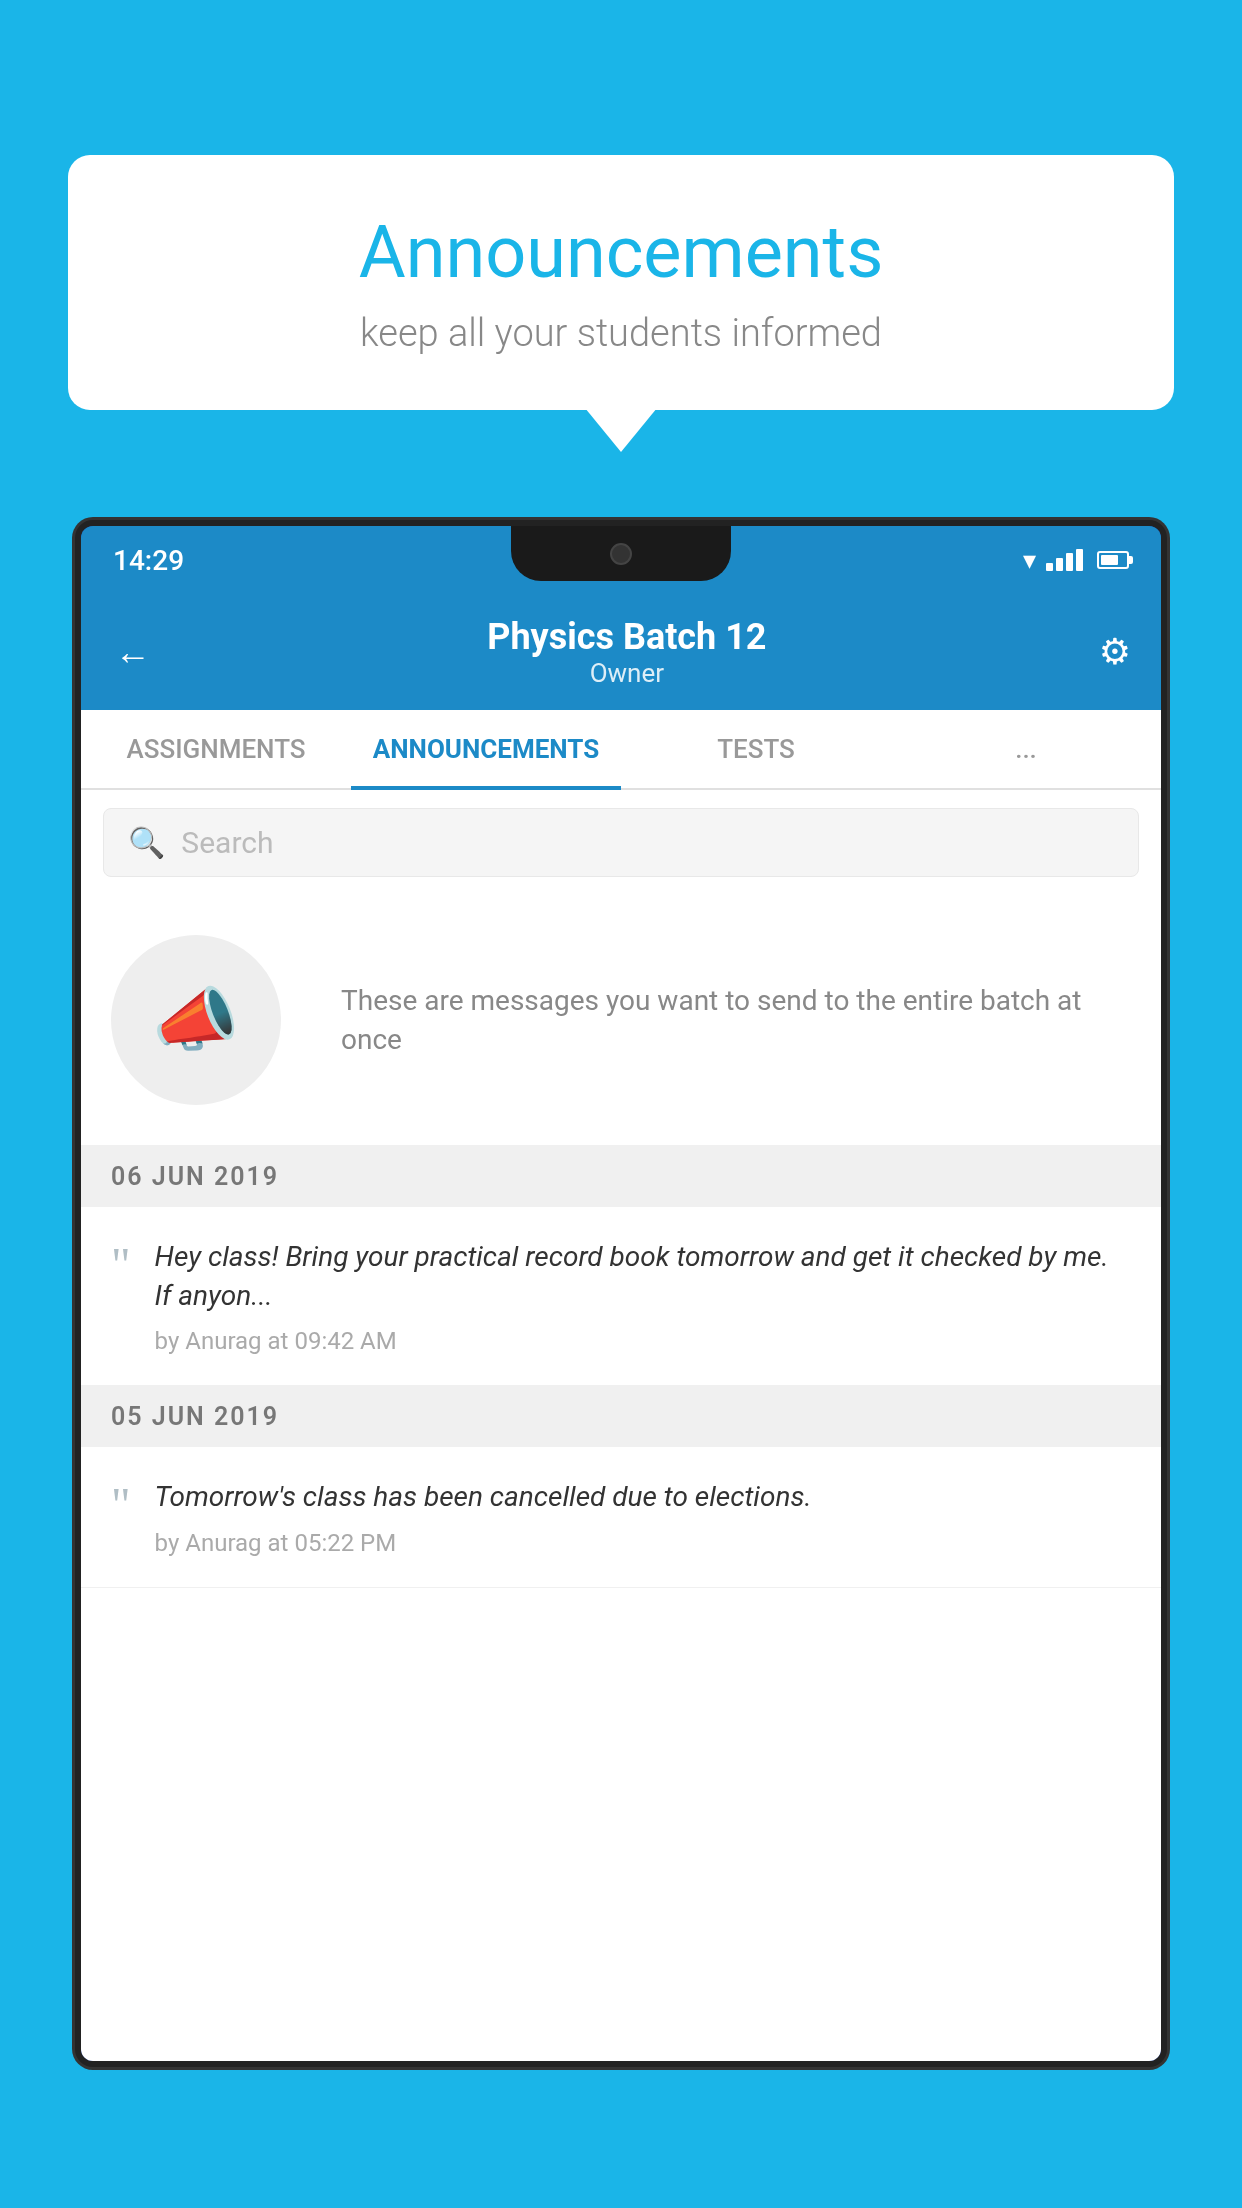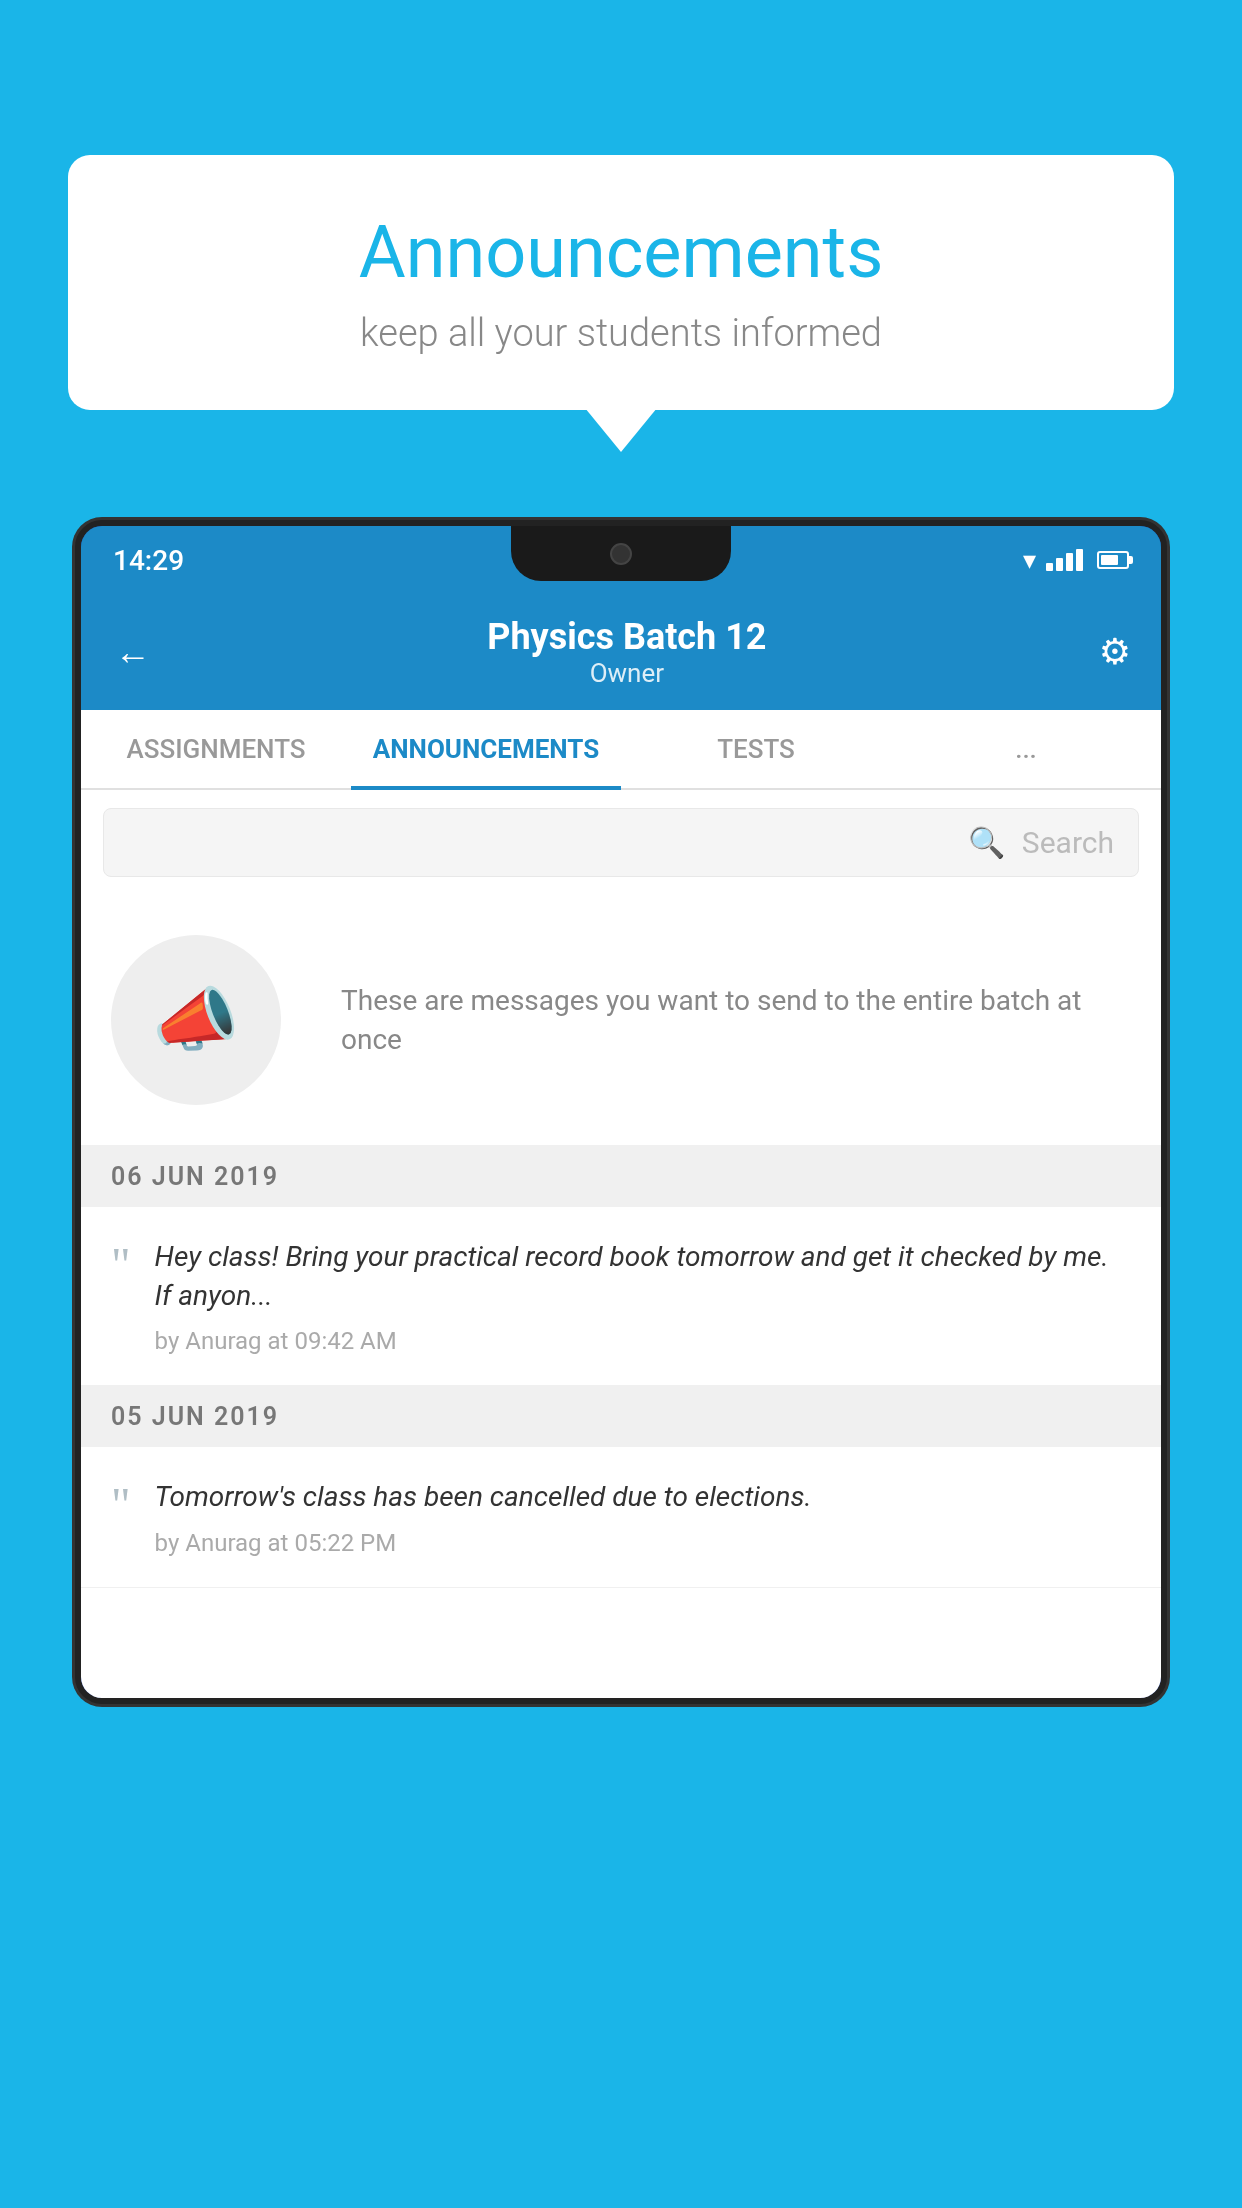--- a/index.html
+++ b/index.html
@@ -1,15 +1,15 @@
 <!DOCTYPE html>
 <html><head>
   <meta charset="utf-8">
   <style>
-    * { margin: 0; padding: 0; box-sizing: border-box; justify-content: flex-end; }
+    * { margin: 0; padding: 0; box-sizing: border-box; }
     body {
       width: 1242px;
       height: 2208px;
       background-color: #1ab5e8;
       font-family: 'Roboto', Arial, sans-serif;
       overflow: hidden;
       position: relative;
     }
 
     
@@ -57,23 +57,23 @@
     
     .phone-container {
       position: absolute;
       top: 520px;
       left: 75px;
       right: 75px;
       bottom: 0;
     }
     .phone-frame {
       width: 100%;
-      height: 1184px;
+      height: 1547px;
       background: #1d4ed8;
-      border-radius: 27px;
+      border-radius: 18px;
       position: relative;
       overflow: hidden;
       border: 6px solid #222;
       box-shadow: 0 0 0 3px #333, inset 0 0 10px rgba(0,0,0,0.5);
     }
 
     
     .notch {
       position: absolute;
       top: 0;

